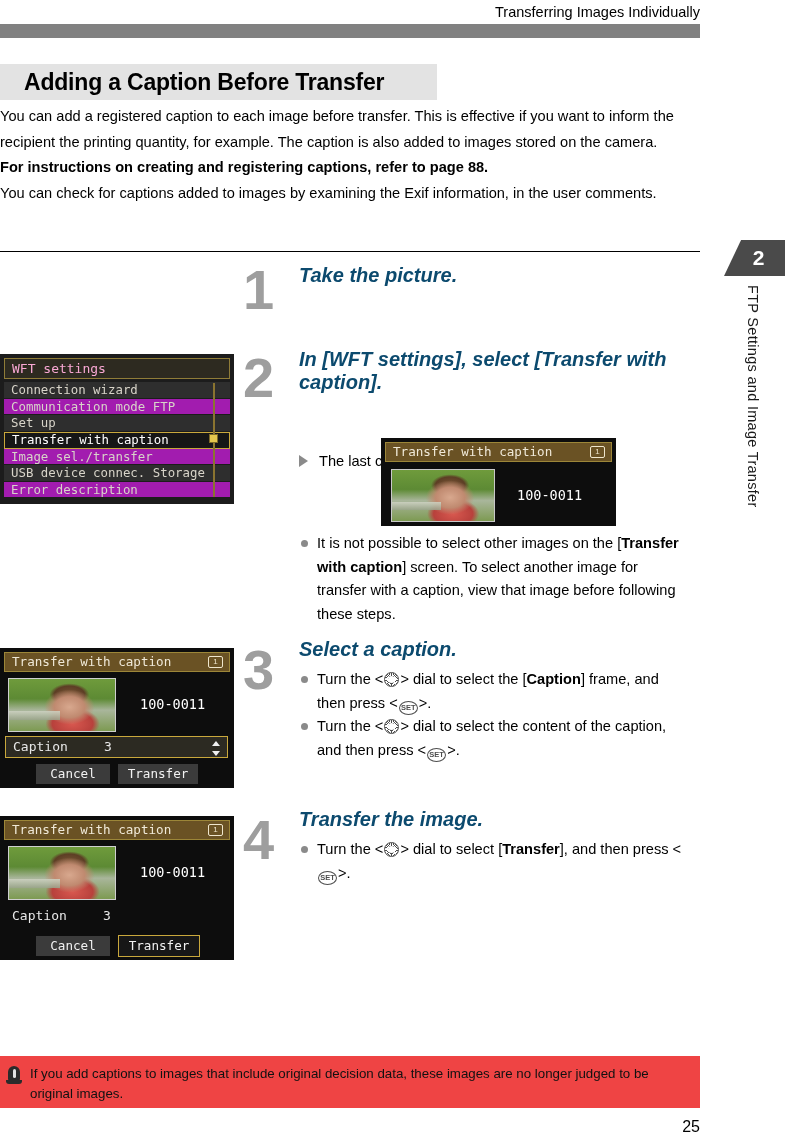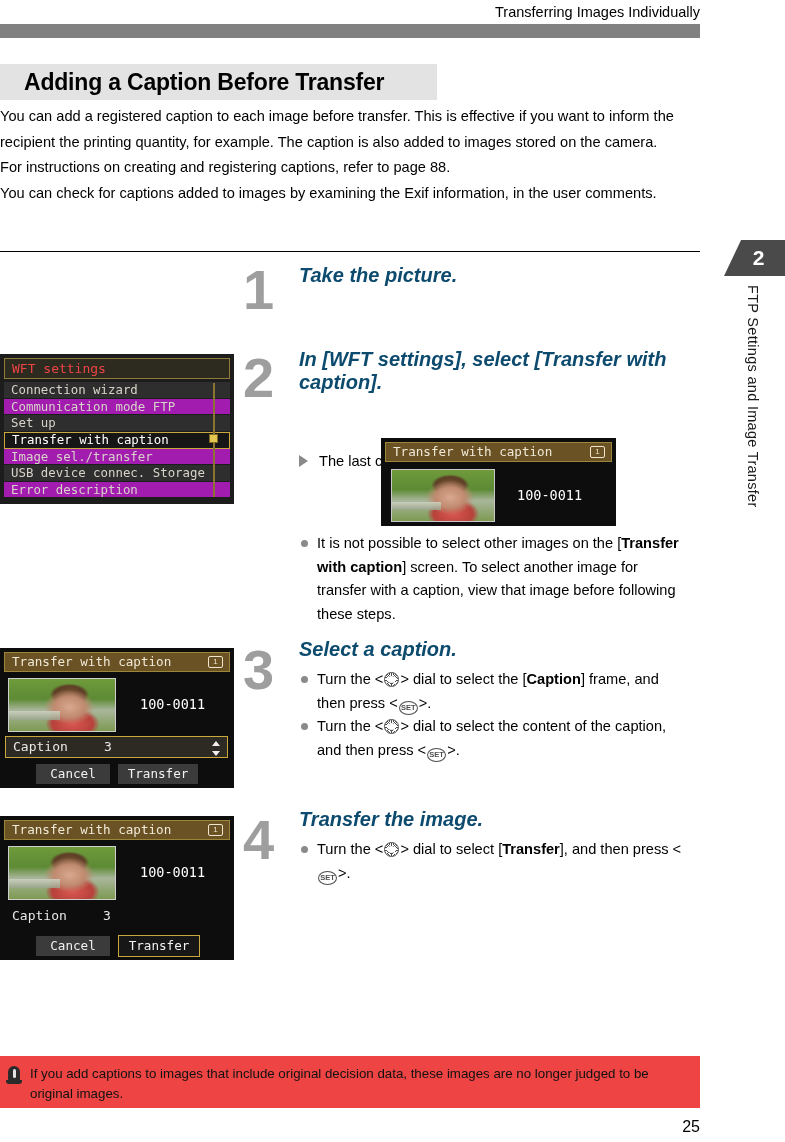--- a/index.html
+++ b/index.html
@@ -80,21 +80,21 @@
 
   
   #intro {
     position: absolute;
     left: 0px; top: 104px;
     width: 695px;
     font-size: 14.6px;
     line-height: 25.5px;
     color: #000;
   }
-  #intro .bold { font-weight: normal; text-align: center; }
+  #intro .bold { font-weight: bold; text-align: center; }
 
   
   #steps-divider {
     position: absolute;
     left: 0px; top: 251px;
     width: 700px; height: 1px;
     background: #000;
   }
 
   
@@ -198,21 +198,21 @@
     left: 0px; top: 354px;
     width: 234px; height: 150px;
     background: #1c1c1c;
   }
   #lcd-wft .menu-header {
     position: absolute;
     left: 4px; top: 4px; right: 4px;
     height: 21px;
     background: #2d2a20;
     border: 1px solid #8f7c38;
-    color: #ef4444;
+    color: #f9a8d4;
     font-size: 13px;
     line-height: 19px;
     padding-left: 7px;
     box-sizing: border-box;
   }
   #lcd-wft .menu-list {
     position: absolute;
     left: 4px; top: 28px; right: 4px;
     }
   #lcd-wft .menu-item {

